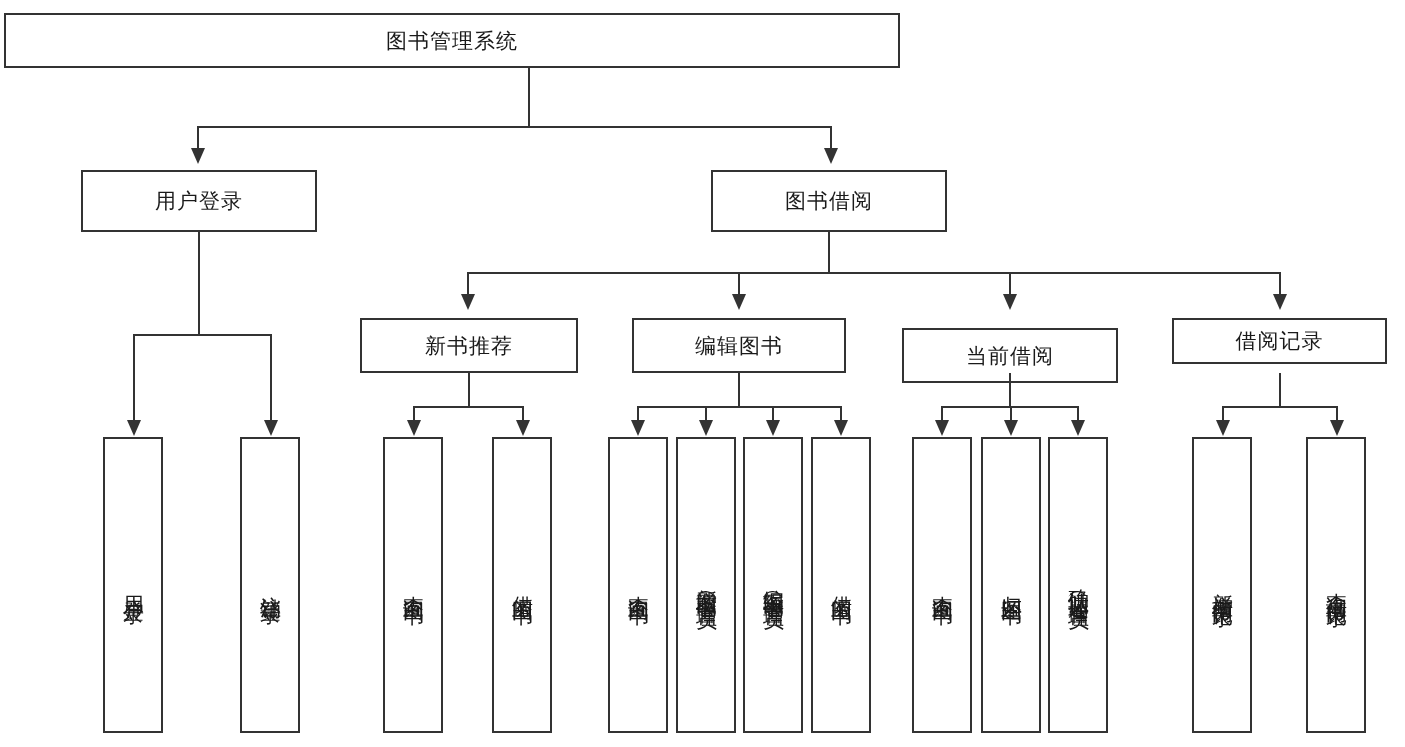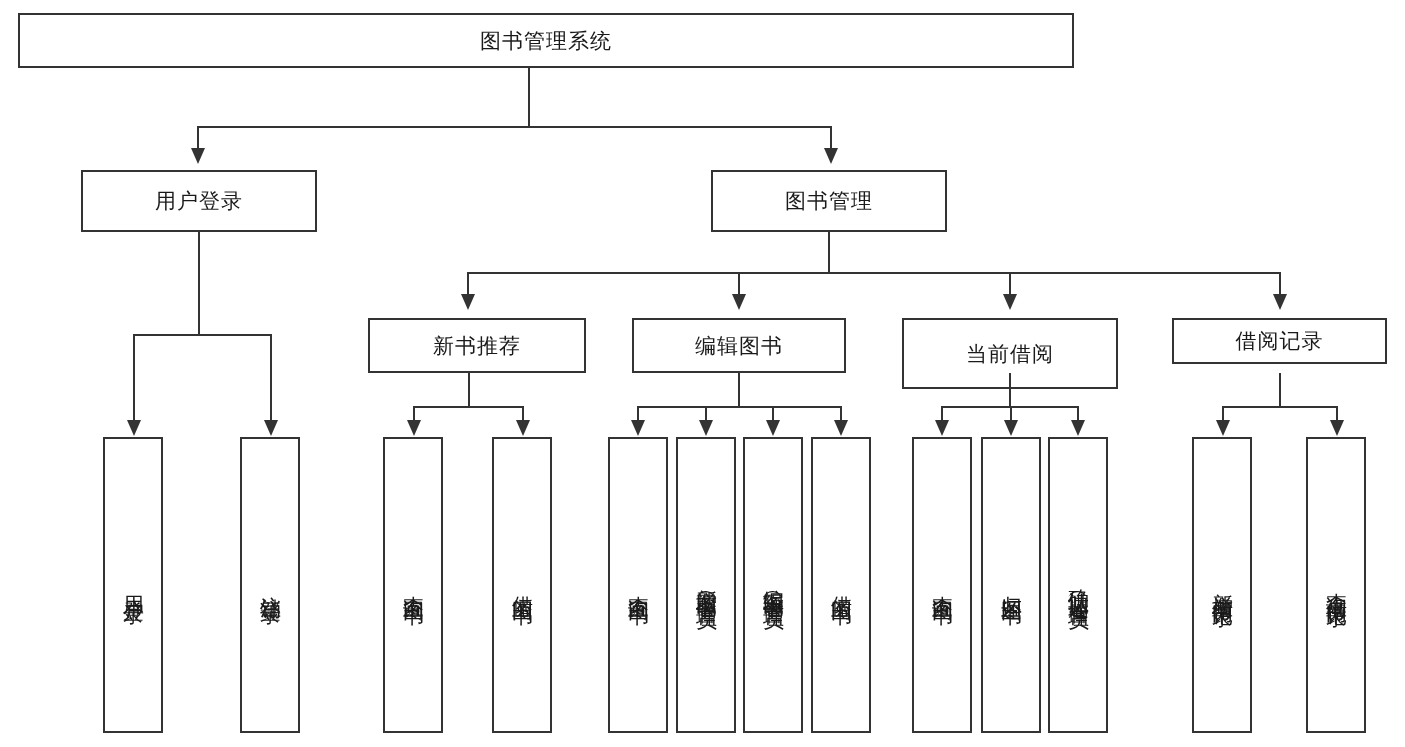--- a/index.html
+++ b/index.html
@@ -72,65 +72,65 @@
     letter-spacing: 0.5px;
     white-space: nowrap;
     pointer-events: none;
   }
 </style>
 </head>
 <body>
 
 <div id="canvas">
 
-  <div class="node horiz" style="left:18px; top:13px; width:1056px; height:55px;">
+  <div class="node horiz" style="left:4px; top:13px; width:896px; height:55px;">
     <span class="nlabel">图书管理系统</span>
   </div>
 
   <div class="vbar" style="left:528px; top:68px; height:58px;"></div>
 
   <div class="hbar" style="left:197px; top:126px; width:635px;"></div>
 
   <div class="vbar" style="left:197px; top:126px; height:22px;"></div>
   <div class="arrow" style="left:191px; top:148px;"></div>
   <div class="vbar" style="left:830px; top:126px; height:22px;"></div>
   <div class="arrow" style="left:824px; top:148px;"></div>
 
   <div class="node horiz" style="left:81px; top:170px; width:236px; height:62px;">
     <span class="nlabel">用户登录</span>
   </div>
   <div class="node horiz" style="left:711px; top:170px; width:236px; height:62px;">
-    <span class="nlabel">图书管理</span>
+    <span class="nlabel">图书借阅</span>
   </div>
 
   <div class="vbar" style="left:198px; top:232px; height:102px;"></div>
   <div class="hbar" style="left:133px; top:334px; width:137px;"></div>
   <div class="vbar" style="left:133px; top:334px; height:86px;"></div>
   <div class="arrow" style="left:127px; top:420px;"></div>
   <div class="vbar" style="left:270px; top:334px; height:86px;"></div>
   <div class="arrow" style="left:264px; top:420px;"></div>
 
   <div class="vbar" style="left:828px; top:232px; height:40px;"></div>
   <div class="hbar" style="left:467px; top:272px; width:813px;"></div>
   <div class="vbar" style="left:467px; top:272px; height:22px;"></div>
   <div class="arrow" style="left:461px; top:294px;"></div>
   <div class="vbar" style="left:738px; top:272px; height:22px;"></div>
   <div class="arrow" style="left:732px; top:294px;"></div>
   <div class="vbar" style="left:1009px; top:272px; height:22px;"></div>
   <div class="arrow" style="left:1003px; top:294px;"></div>
   <div class="vbar" style="left:1279px; top:272px; height:22px;"></div>
   <div class="arrow" style="left:1273px; top:294px;"></div>
 
-  <div class="node horiz" style="left:360px; top:318px; width:218px; height:55px;margin-left:8px;">
+  <div class="node horiz" style="left:360px; top:318px; width:218px; height:55px;">
     <span class="nlabel">新书推荐</span>
   </div>
   <div class="node horiz" style="left:632px; top:318px; width:214px; height:55px;">
     <span class="nlabel">编辑图书</span>
   </div>
-  <div class="node horiz" style="left:902px; top:318px; width:216px; height:71px;">
+  <div class="node horiz" style="left:902px; top:328px; width:216px; height:55px;">
     <span class="nlabel">当前借阅</span>
   </div>
   <div class="node horiz" style="left:1172px; top:318px; width:215px; height:46px;">
     <span class="nlabel">借阅记录</span>
   </div>
 
   <div class="vbar" style="left:468px; top:373px; height:33px;"></div>
   <div class="hbar" style="left:413px; top:406px; width:111px;"></div>
   <div class="vbar" style="left:413px; top:406px; height:14px;"></div>
   <div class="arrow" style="left:407px; top:420px;"></div>

